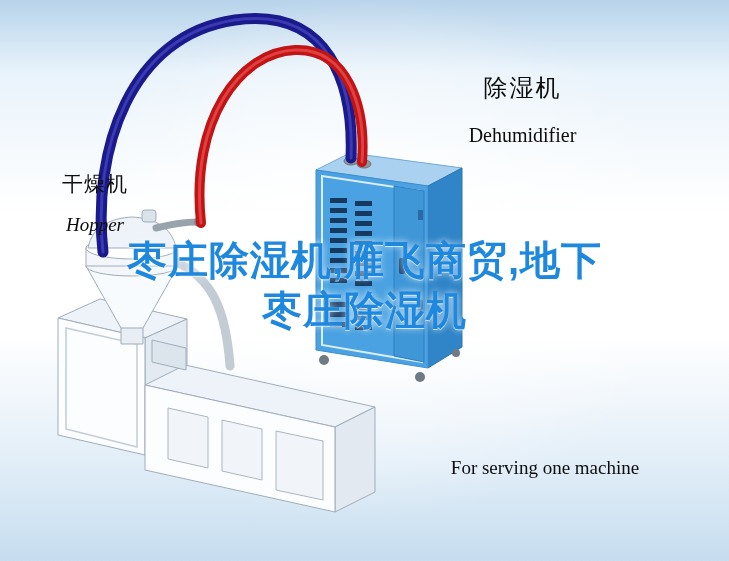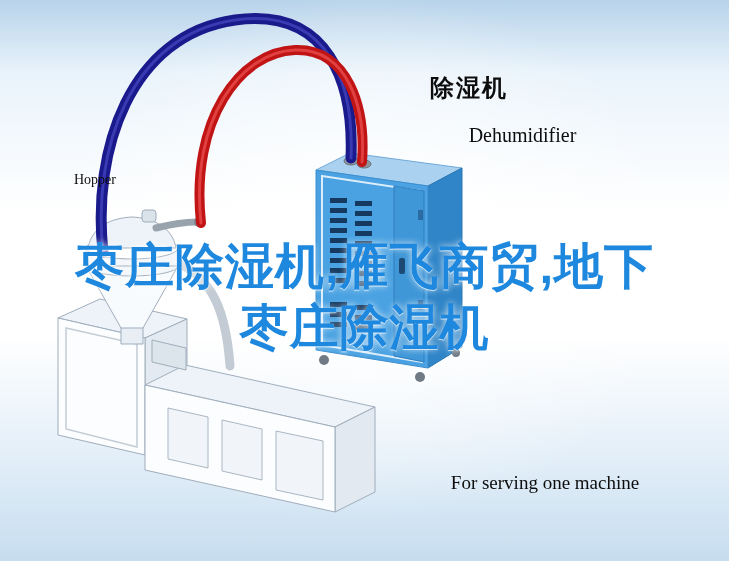--- a/index.html
+++ b/index.html
@@ -5,36 +5,36 @@
   html,body{margin:0;padding:0;background:#dfe7ee;}
   .stage{
     position:relative;width:729px;height:561px;overflow:hidden;
     font-family:"Liberation Sans",sans-serif;
     background:
       radial-gradient(ellipse at 50% 46%, rgba(255,255,255,.95) 0%, rgba(255,255,255,0) 62%),
       linear-gradient(180deg,#b7d3ea 0%,#e9f3fb 13%,#ffffff 38%,#ffffff 60%,#e2eef8 82%,#c6ddef 100%);
   }
   .stage svg{position:absolute;left:0;top:0;}
   .abs{position:absolute;}
-  .label-cn{font-weight:700;color:#0d0d0d;}
+  .label-cn{font-weight:400;color:#0d0d0d;text-align:center;}
   .label-en{font-family:"Liberation Serif",serif;color:#0d0d0d;text-align:center;}
   .hopper-label{left:38px;top:170px;width:114px;}
   .hopper-label .label-cn{font-size:21px;letter-spacing:1px;}
-  .hopper-label .label-en{font-size:14px;margin-top:2px;}
+  .hopper-label .label-en{font-size:19px;margin-top:16px;font-style:italic;}
   .dehum-label{left:430px;top:72px;width:185px;}
   .dehum-label .label-cn{font-size:24px;letter-spacing:2px;}
   .dehum-label .label-en{font-size:20px;margin-top:20px;}
   .watermark{
     left:0;top:236px;width:729px;text-align:center;
-    font-size:49px;font-weight:700;line-height:1.24;letter-spacing:1px;
+    font-size:40px;font-weight:700;line-height:1.24;letter-spacing:1px;
     text-shadow:0 1px 0 rgba(255,255,255,.65),0 0 7px rgba(255,255,255,.8);
   }
   .caption{left:400px;top:454px;width:290px;text-align:center;}
   .caption .label-cn{font-size:28px;letter-spacing:1px;}
-  .caption .label-en{font-size:19px;margin-top:18px;}
+  .caption .label-en{font-size:19px;margin-top:3px;}
   .machine-stroke{stroke:#9fadbb;stroke-width:1;}
   .vent{fill:#16395f;}
 </style>
 </head>
 <body>
 
 <div class="stage">
 
   <svg width="729" height="561" viewBox="0 0 729 561">
 
@@ -122,20 +122,21 @@
       </g>
     </g>
 
     <path d="M103,252 C92,150 130,35 235,20 C330,7 354,85 351,158" fill="none" stroke-width="11" stroke-linecap="round" stroke="#1A1A8C"></path>
     <path d="M103,252 C92,150 130,35 235,20 C330,7 354,85 351,158" fill="none" stroke-width="3" stroke-linecap="round" stroke="#3A3AB2"></path>
     <path d="M201,223 C190,120 240,52 295,50 C348,48 366,108 362,162" fill="none" stroke-width="10" stroke-linecap="round" stroke="#C11414"></path>
     <path d="M201,223 C190,120 240,52 295,50 C348,48 366,108 362,162" fill="none" stroke-width="3" stroke-linecap="round" stroke="#E04040"></path>
   </svg>
 
   <div class="abs hopper-label">
+    <div class="label-cn">干燥机</div>
     <div class="label-en">Hopper</div>
   </div>
 
   <div class="abs dehum-label">
     <div class="label-cn">除湿机</div>
     <div class="label-en">Dehumidifier</div>
   </div>
 
   <div class="abs watermark" style="color: rgb(30, 135, 222);">
     <div>枣庄除湿机,雁飞商贸,地下</div>

